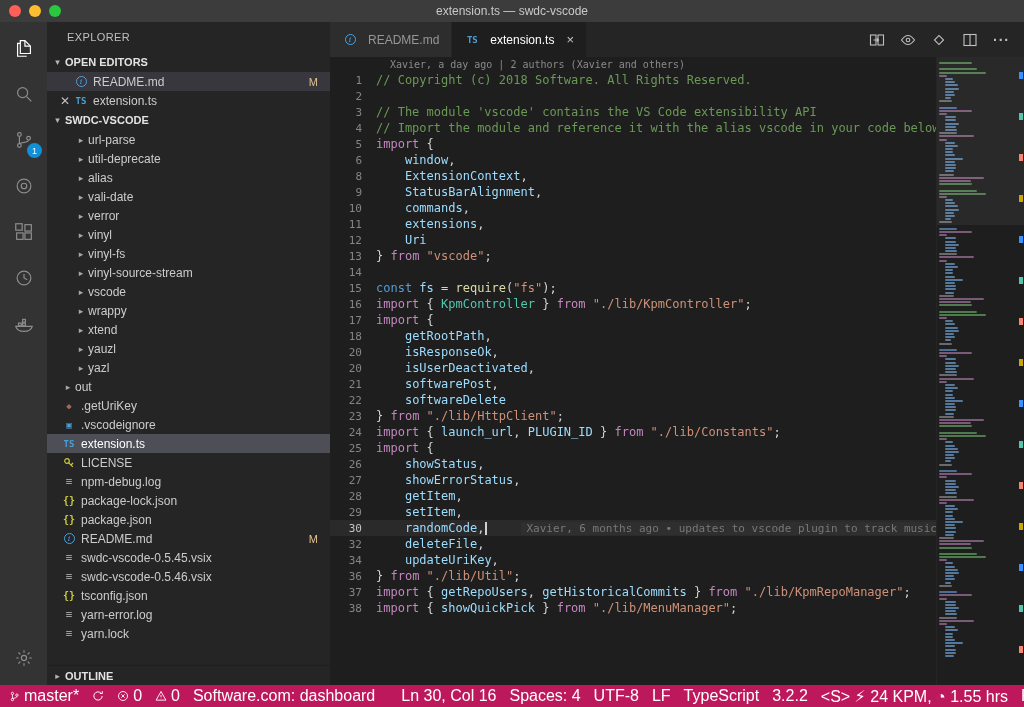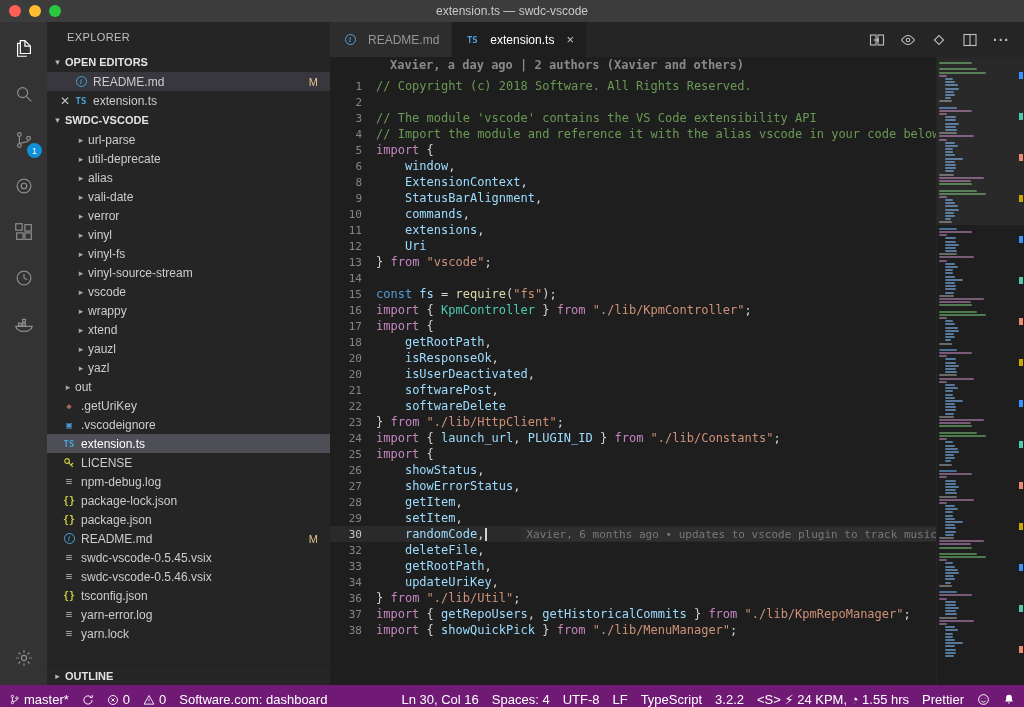--- a/index.html
+++ b/index.html
@@ -51,38 +51,38 @@
   .tabbar { flex:0 0 35px; background:#252526; display:flex; align-items:stretch; }
   .tabs { display:flex; }
   .tab { display:flex; align-items:center; gap:6px; padding:0 12px; font-size:12px; background:#2d2d2d; color:#969696; border-right:1px solid #252526; cursor:pointer; }
   .tab.active { background:#1e1e1e; color:#ffffff; }
   .tab .x { margin-left:6px; color:#c5c5c5; font-size:13px; }
   .editor-actions { margin-left:auto; display:flex; align-items:center; gap:15px; padding-right:14px; color:#c0c0c0; }
   .ea { display:flex; align-items:center; cursor:pointer; }
   .ea.more { font-size:14px; font-weight:bold; letter-spacing:1px; }
 
   .code-wrap { flex:1; position:relative; overflow:hidden; font-family:"DejaVu Sans Mono",monospace; font-size:12px; }
-  .codelens { margin:2px 0 7px 60px; font-size:12px; line-height:12px; color:#8a8a8a; cursor:pointer;font-weight:bold; }
+  .codelens { margin:2px 0 1px 60px; font-size:10px; line-height:12px; color:#8a8a8a; cursor:pointer; }
   .cl { height:16px; line-height:16px; white-space:pre; }
   .cl .ln { display:inline-block; width:46px; padding-right:14px; text-align:right; color:#858585; font-size:11px; }
   .cl.cur { background:#2a2a2b; }
   .cl.cur .ln { color:#c6c6c6; }
   .tk-c{color:#6a9955;} .tk-k{color:#c586c0;} .tk-b{color:#569cd6;} .tk-v{color:#9cdcfe;}
   .tk-t{color:#4ec9b0;} .tk-s{color:#ce9178;} .tk-f{color:#dcdcaa;} .tk-d{color:#d4d4d4;}
   .caret { display:inline-block; width:2px; height:13px; background:#d0d0d0; vertical-align:middle; margin-left:1px; animation:blink 1s steps(1) infinite; }
   @keyframes blink { 50% { opacity:0; } }
   .blame { color:#787878; background:#2f2f2f; margin-left:34px; padding:0 5px; font-size:11px; }
 
   .minimap { position:absolute; top:0; right:0; bottom:0; width:88px; background:#1e1e1e; z-index:2; padding:5px 8px 0 0; border-left:1px solid #252526; cursor:pointer; }
   .mm-line { height:2px; margin-bottom:1.2px; border-radius:1px; }
   .mm-slider { position:absolute; top:0; left:0; right:0; height:168px; background:rgba(255,255,255,.05); }
   .mm-mark { position:absolute; right:1px; width:4px; height:7px; }
 
   
-  .statusbar { flex:0 0 22px; background:#701a75; color:#ffffff; display:flex; align-items:flex-end; justify-content:space-between; font-size:13px; padding:0 9px; }
+  .statusbar { flex:0 0 22px; background:#be185d; color:#ffffff; display:flex; align-items:center; justify-content:space-between; font-size:16px; padding:0 9px; }
   .sb-left, .sb-right { display:flex; align-items:center; }
   .seg { display:inline-flex; align-items:center; gap:4px; margin-right:13px; cursor:pointer; white-space:nowrap; }
   .sb-right .seg { margin-right:0; margin-left:13px; }
 </style>
 </head>
 <body>
 
 <div class="window">
   <div class="titlebar">
     <div class="lights">
@@ -403,21 +403,20 @@
             <div class="cl"><span class="ln">22</span><span class="tk-d">    </span><span class="tk-v">softwareDelete</span></div>
             <div class="cl"><span class="ln">23</span><span class="tk-d">} </span><span class="tk-k">from</span><span class="tk-d"> </span><span class="tk-s">"./lib/HttpClient"</span><span class="tk-d">;</span></div>
             <div class="cl"><span class="ln">24</span><span class="tk-k">import</span><span class="tk-d"> { </span><span class="tk-v">launch_url</span><span class="tk-d">, </span><span class="tk-v">PLUGIN_ID</span><span class="tk-d"> } </span><span class="tk-k">from</span><span class="tk-d"> </span><span class="tk-s">"./lib/Constants"</span><span class="tk-d">;</span></div>
             <div class="cl"><span class="ln">25</span><span class="tk-k">import</span><span class="tk-d"> {</span></div>
             <div class="cl"><span class="ln">26</span><span class="tk-d">    </span><span class="tk-v">showStatus</span><span class="tk-d">,</span></div>
             <div class="cl"><span class="ln">27</span><span class="tk-d">    </span><span class="tk-v">showErrorStatus</span><span class="tk-d">,</span></div>
             <div class="cl"><span class="ln">28</span><span class="tk-d">    </span><span class="tk-v">getItem</span><span class="tk-d">,</span></div>
             <div class="cl"><span class="ln">29</span><span class="tk-d">    </span><span class="tk-v">setItem</span><span class="tk-d">,</span></div>
             <div class="cl cur"><span class="ln">30</span><span class="tk-d">    </span><span class="tk-v">randomCode</span><span class="tk-d">,</span><span class="caret"></span><span class="blame">Xavier, 6 months ago • updates to vscode plugin to track music</span></div>
             <div class="cl"><span class="ln">32</span><span class="tk-d">    </span><span class="tk-v">deleteFile</span><span class="tk-d">,</span></div>
-            <div class="cl"><span class="ln">33</span><span class="tk-d">    </span><span class="tk-v">getRootPath</span><span class="tk-d">,</span></div>
             <div class="cl"><span class="ln">34</span><span class="tk-d">    </span><span class="tk-v">updateUriKey</span><span class="tk-d">,</span></div>
             <div class="cl"><span class="ln">36</span><span class="tk-d">} </span><span class="tk-k">from</span><span class="tk-d"> </span><span class="tk-s">"./lib/Util"</span><span class="tk-d">;</span></div>
             <div class="cl"><span class="ln">37</span><span class="tk-k">import</span><span class="tk-d"> { </span><span class="tk-v">getRepoUsers</span><span class="tk-d">, </span><span class="tk-v">getHistoricalCommits</span><span class="tk-d"> } </span><span class="tk-k">from</span><span class="tk-d"> </span><span class="tk-s">"./lib/KpmRepoManager"</span><span class="tk-d">;</span></div>
             <div class="cl"><span class="ln">38</span><span class="tk-k">import</span><span class="tk-d"> { </span><span class="tk-v">showQuickPick</span><span class="tk-d"> } </span><span class="tk-k">from</span><span class="tk-d"> </span><span class="tk-s">"./lib/MenuManager"</span><span class="tk-d">;</span></div>
           </div>
         <div class="minimap">
             <div class="mm-line" style="width: 32.6px; margin-left: 2px; background: rgb(78, 122, 78);"></div>
             <div class="mm-line"></div>
             <div class="mm-line" style="width: 37.55px; margin-left: 2px; background: rgb(78, 122, 78);"></div>
             <div class="mm-line" style="width: 46.9px; margin-left: 2px; background: rgb(78, 122, 78);"></div>

